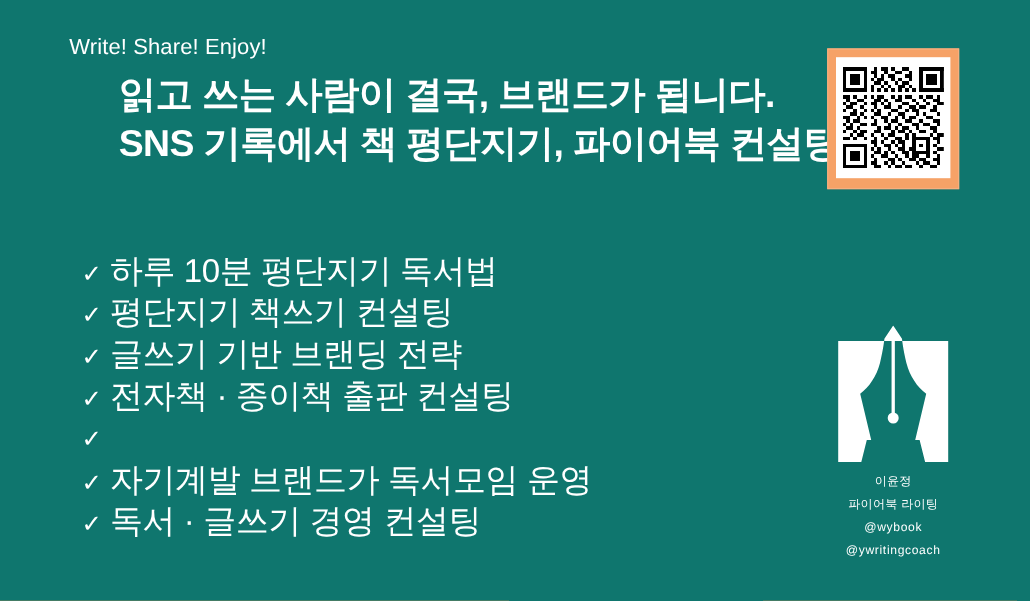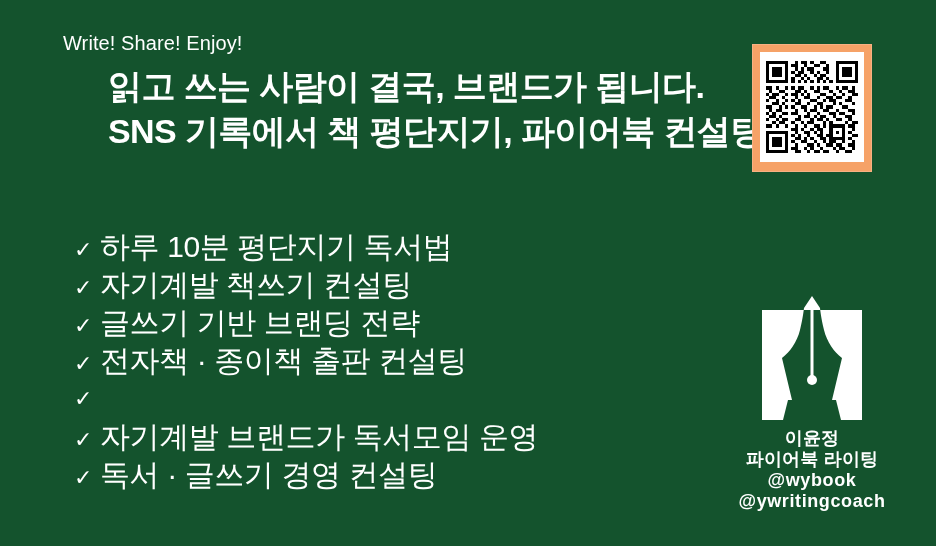--- a/index.html
+++ b/index.html
@@ -11,21 +11,21 @@
     width: 936px;
     height: 546px;
     overflow: hidden;
     font-family: "Liberation Sans", "DejaVu Sans", sans-serif;
     background: #f1904f;
   }
   .card {
     position: relative;
     width: 936px;
     height: 546px;
-    background: #14532d;
+    background: #0f766e;
     box-sizing: border-box;
   }
 
   
   .header {
     position: absolute;
     left: 63px;
     top: 30px;
     width: 690px;
   }
@@ -119,22 +119,22 @@
   .logo {
     width: 112px;
     height: 124px;
     margin: 0 auto;
     display: block;
   }
   .signature {
     margin-top: 8px;
   }
   .sig-line {
-    font-size: 18px;
-    font-weight: 700;
+    font-size: 11px;
+    font-weight: 400;
     color: #ffffff;
     line-height: 21px;
     letter-spacing: 0.2px;
     white-space: nowrap;
   }
   .sig-line.handle {
     letter-spacing: 0.6px;
   }
 </style>
 </head>
@@ -382,21 +382,21 @@
     </div>
   </div>
 
   <ul class="checklist">
     <li class="check-item">
       <span class="check-mark">✓</span>
       <span class="check-text">하루 10분 평단지기 독서법</span>
     </li>
     <li class="check-item">
       <span class="check-mark">✓</span>
-      <span class="check-text">자기계발 책쓰기 컨설팅</span>
+      <span class="check-text">평단지기 책쓰기 컨설팅</span>
     </li>
     <li class="check-item">
       <span class="check-mark">✓</span>
       <span class="check-text">글쓰기 기반 브랜딩 전략</span>
     </li>
     <li class="check-item">
       <span class="check-mark">✓</span>
       <span class="check-text">전자책 · 종이책 출판 컨설팅</span>
     </li>
     <li class="check-item">

